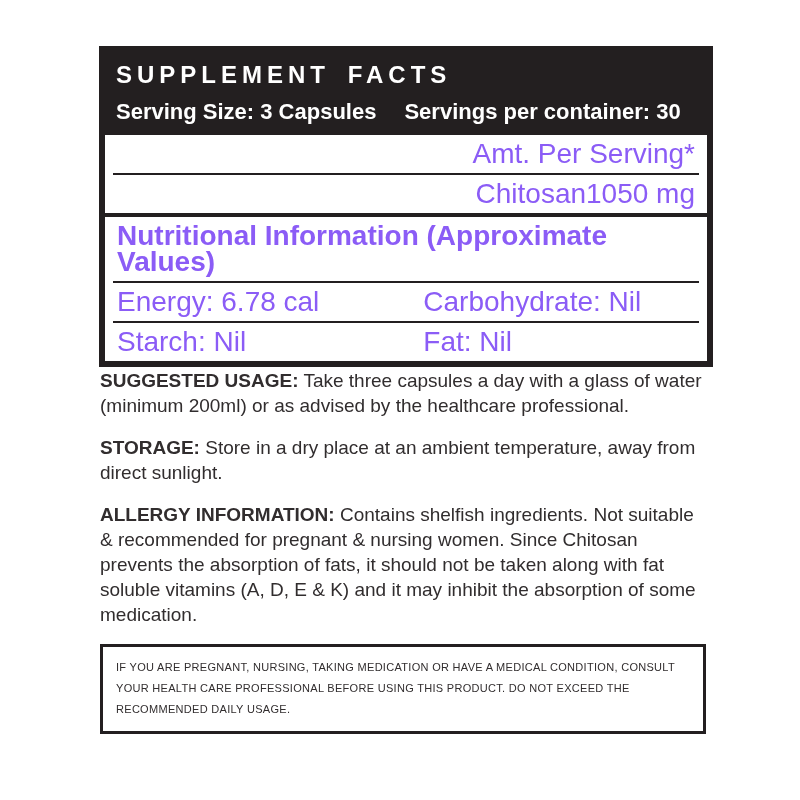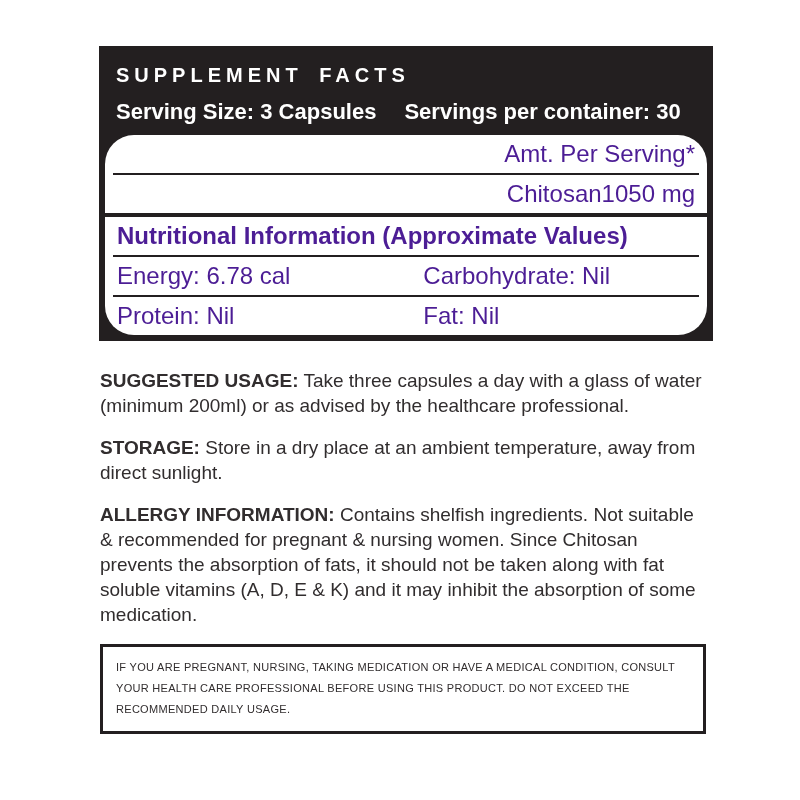--- a/index.html
+++ b/index.html
@@ -25,43 +25,42 @@
     width: 614px;
     background: #231f20;
     padding: 0 6px 6px 6px;
     box-sizing: border-box;
   }
   .facts-header {
     color: #ffffff;
     padding: 10px 10px 9px 11px;
   }
   .facts-title {
-    font-size: 20px;
+    font-size: 24px;
     font-weight: bold;
     letter-spacing: 5px;
     word-spacing: 6px;
     line-height: 38px;
     white-space: nowrap;
   }
   .facts-serving {
     display: flex;
     gap: 28px;
     font-size: 22px;
     font-weight: bold;
     line-height: 29px;
     margin-top: 3px;
     white-space: nowrap;
   }
 
   
   .facts-table {
     background: #ffffff;
-    font-size: 24px;
-    color: #4c1d95;
-    border-radius: 29px;
+    font-size: 28px;
+    color: #8b5cf6;
   }
   .t-row {
     padding: 6px 12px;
     line-height: 26px;
   }
   .t-row-amt { text-align: right; }
   .t-row-flex {
     display: flex;
     justify-content: flex-end;
   }
@@ -136,21 +135,21 @@
       <div class="hr-thin"></div>
 
       <div class="t-row t-row-cols">
         <span class="t-col-left">Energy: 6.78 cal</span>
         <span class="t-col-right">Carbohydrate: Nil</span>
       </div>
 
       <div class="hr-thin"></div>
 
       <div class="t-row t-row-cols">
-        <span class="t-col-left">Protein: Nil</span>
+        <span class="t-col-left">Starch: Nil</span>
         <span class="t-col-right">Fat: Nil</span>
       </div>
 
     </div>
   </div>
 
   <div class="body-copy">
 
 
     <div class="para">

